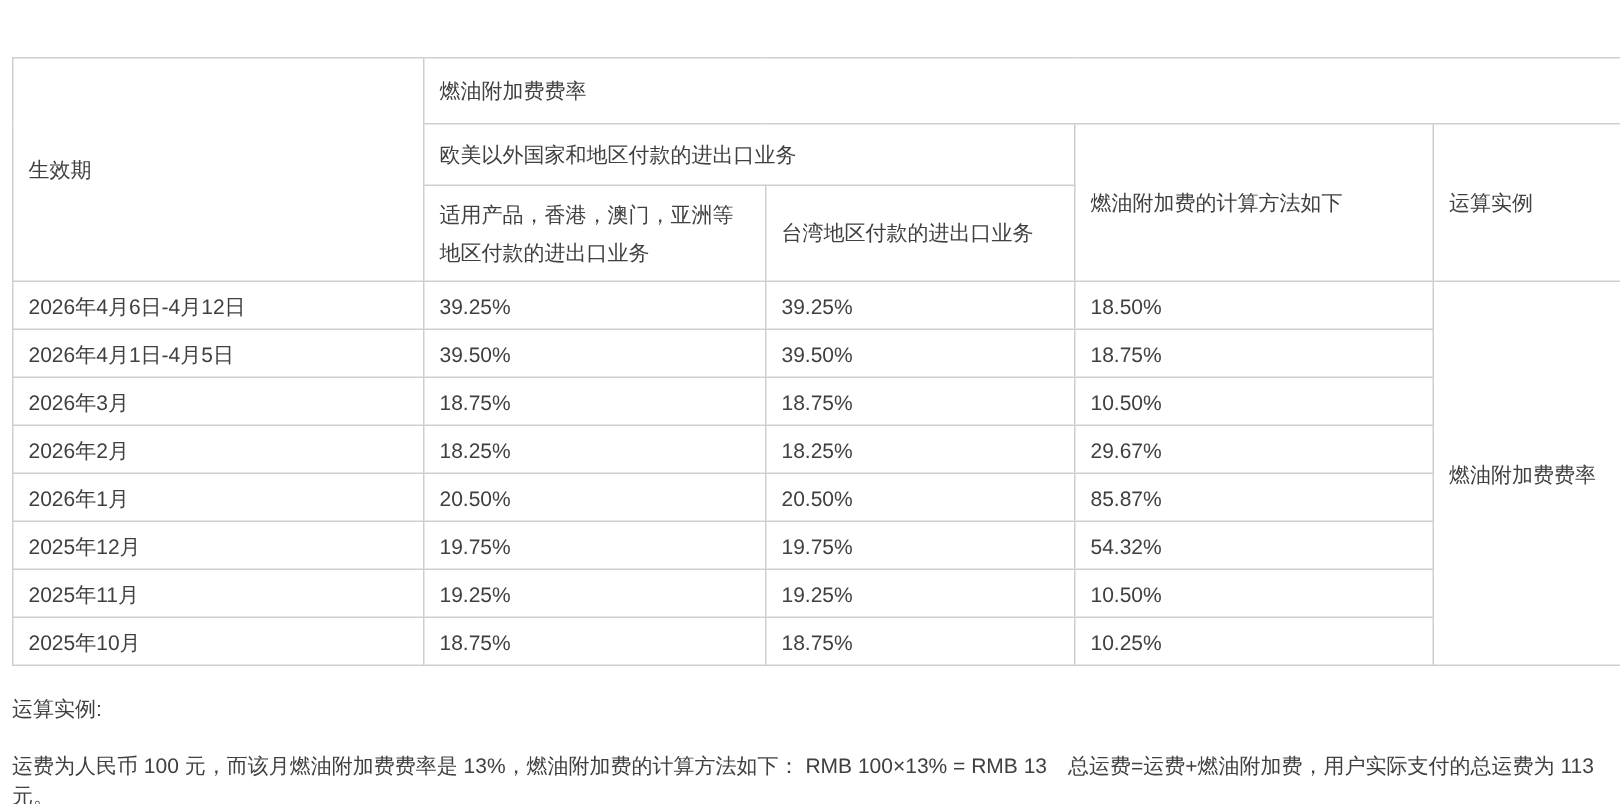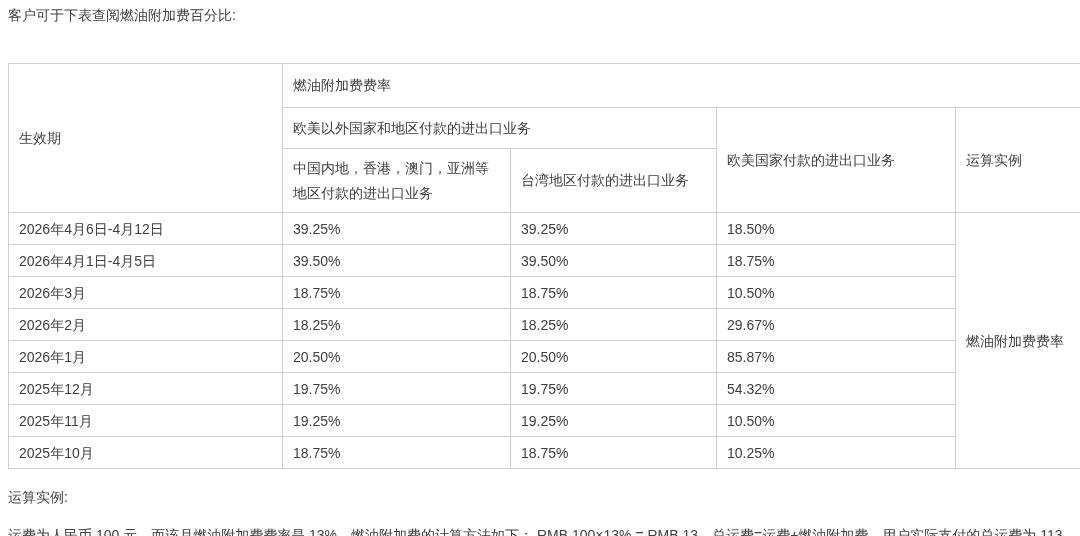--- a/index.html
+++ b/index.html
@@ -57,42 +57,41 @@
     font-size: 14px;
     line-height: 20px;
     white-space: pre-wrap;
   }
 </style>
 </head>
 <body>
 
 <div class="page">
 
-  <p class="intro">客户可于下表查阅燃油附加费百分比:</p>
 
   <table class="surcharge-table">
     <colgroup>
       <col style="width:274px">
       <col style="width:228px">
       <col style="width:206px">
       <col style="width:239px">
       <col style="width:125px">
     </colgroup>
     <tbody>
       <tr class="hrow-1">
         <th rowspan="3">生效期</th>
         <th colspan="4" class="no-right">燃油附加费费率</th>
       </tr>
       <tr class="hrow-2">
         <th colspan="2">欧美以外国家和地区付款的进出口业务</th>
-        <th rowspan="2">欧美国家付款的进出口业务</th>
+        <th rowspan="2">燃油附加费的计算方法如下</th>
         <th rowspan="2" class="no-right">运算实例</th>
       </tr>
       <tr class="hrow-3">
-        <th>中国内地，香港，澳门，亚洲等地区付款的进出口业务</th>
+        <th>适用产品，香港，澳门，亚洲等地区付款的进出口业务</th>
         <th>台湾地区付款的进出口业务</th>
       </tr>
 
       <tr class="data-row">
         <td>2026年4月6日-4月12日</td>
         <td>39.25%</td>
         <td>39.25%</td>
         <td>18.50%</td>
         <td rowspan="8" class="no-right">燃油附加费费率</td>
       </tr>

